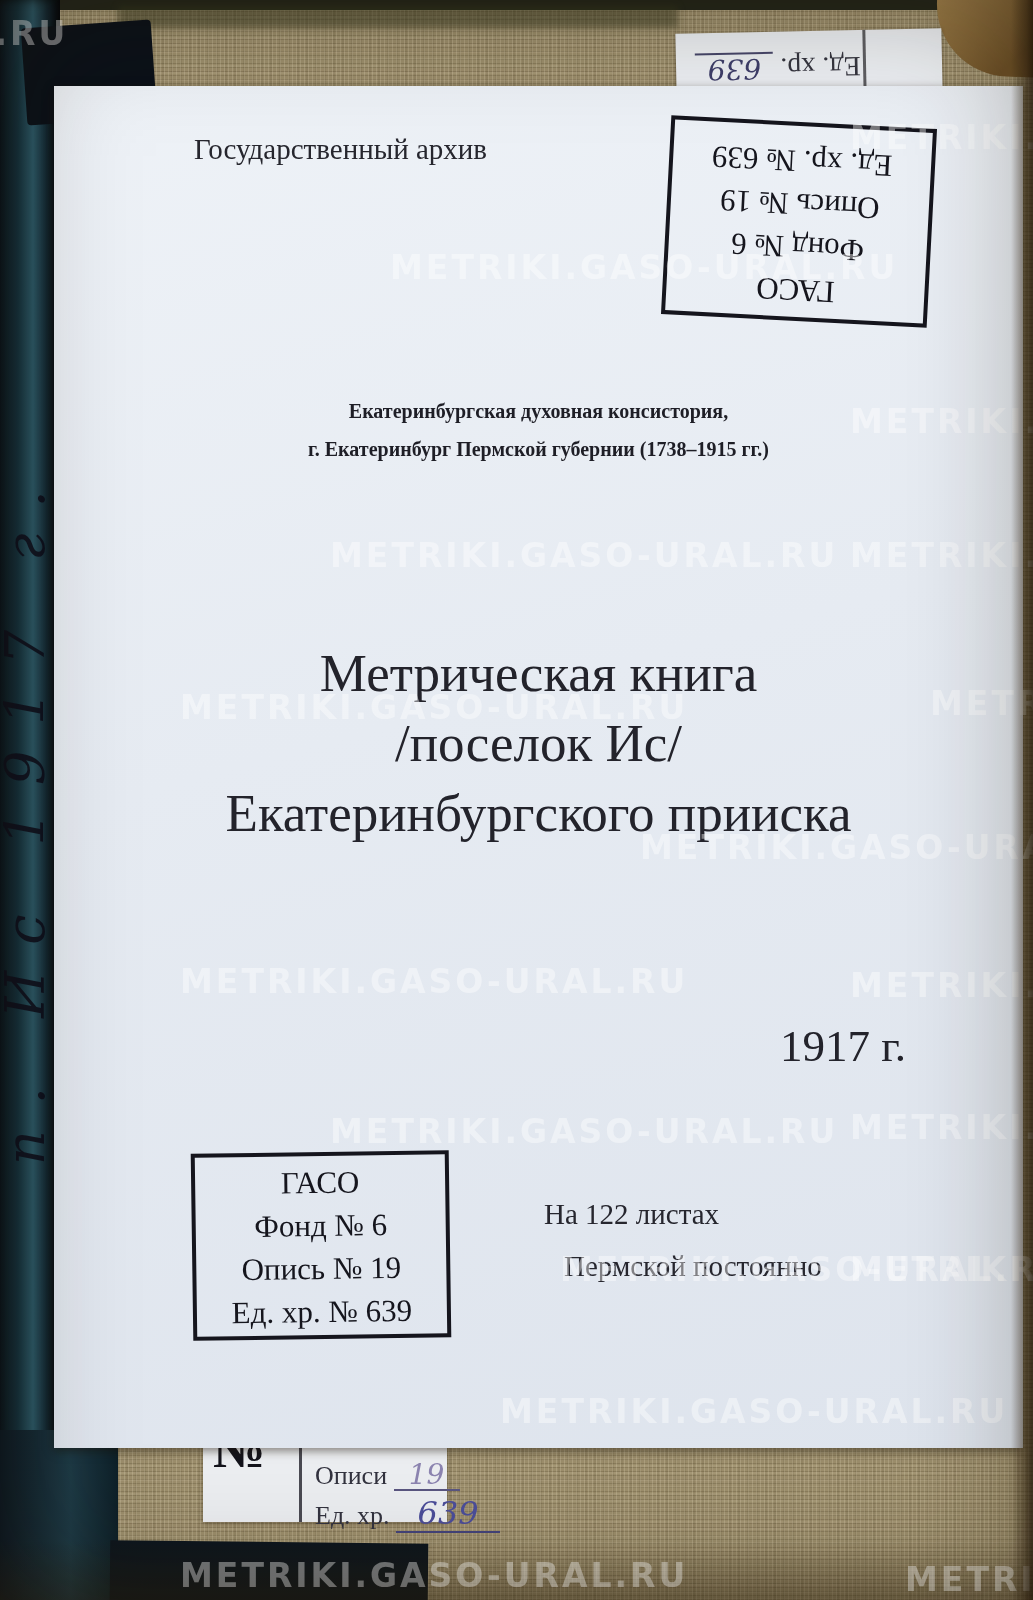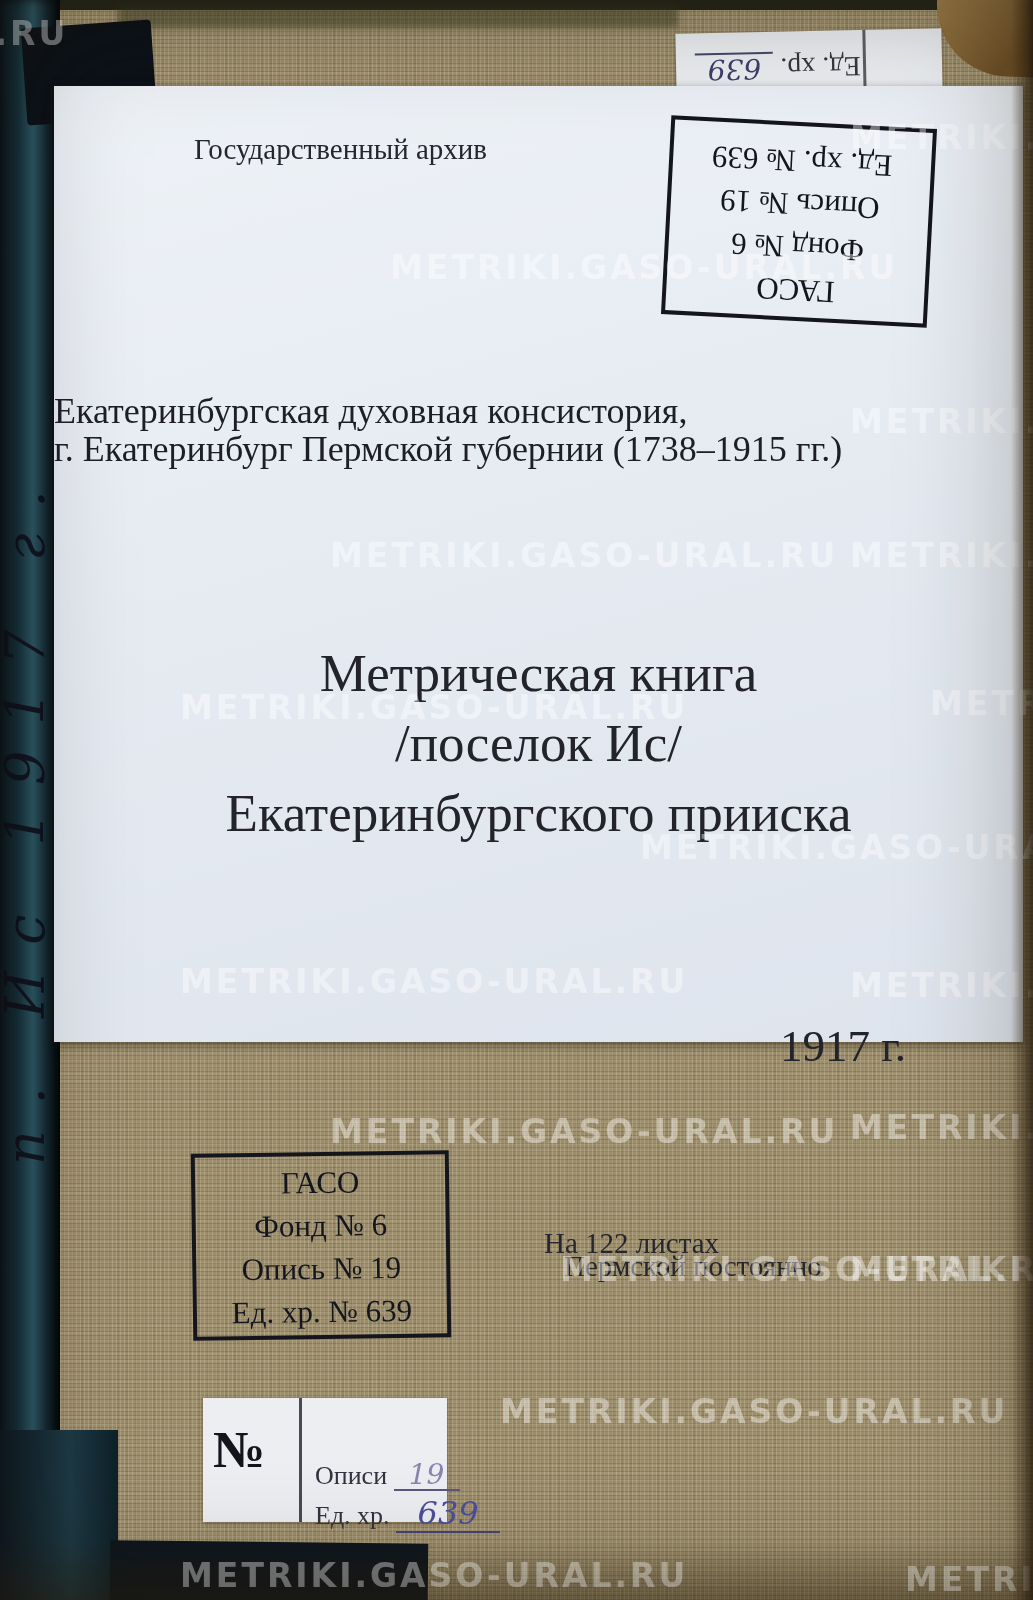--- a/index.html
+++ b/index.html
@@ -42,34 +42,34 @@
   .hw{font-family:"DejaVu Serif", serif;font-style:italic;}
   .hwline{display:inline-block;border-bottom:2px solid #46466a;text-align:center;line-height:1.05;}
   
   .bottom-label{position:absolute;left:203px;top:1398px;width:244px;height:124px;background:#eceef1;
     z-index:4;box-shadow:0 1px 4px rgba(30,20,5,.4);}
   .bottom-label .numero{position:absolute;left:10px;top:22px;font-size:52px;font-weight:bold;color:#14141c;}
   .bottom-label .divider{position:absolute;left:96px;top:0;width:3px;height:124px;background:#4a4a52;}
   .bottom-label .cell{position:absolute;left:112px;top:38px;font-size:26px;color:#33333f;white-space:nowrap;margin-top:24px;}
   .bottom-label .row{margin-bottom:6px;}
   
-  .sheet{position:absolute;left:54px;top:86px;width:969px;height:956px;z-index:5;
+  .sheet{position:absolute;left:54px;top:86px;width:969px;height:1362px;z-index:5;
     background:linear-gradient(165deg,#eef2f7,#e6ebf2 45%,#dee4ed);
     box-shadow:0 3px 9px rgba(25,18,5,.5);}
   .archive{position:absolute;left:140px;top:44px;font-size:29px;line-height:39px;color:#26262e;}
   .stamp{position:absolute;border:4px solid #15151d;color:#15151d;text-align:center;padding-top:5px;}
   .stamp .l{font-size:31px;line-height:43px;white-space:nowrap;}
   .stamp-top{left:612px;top:36px;width:258px;height:186px;transform:rotate(183deg);}
   .stamp-bottom{left:138px;top:1066px;width:250px;height:174px;transform:rotate(-.8deg);}
-  .heading{position:absolute;left:0;top:306px;width:100%;text-align:left;
-    font-weight:normal;font-size:36px;line-height:38px;color:#1e1e26;}
+  .heading{position:absolute;left:0;top:306px;width:100%;text-align:center;
+    font-weight:bold;font-size:20px;line-height:38px;color:#1e1e26;}
   .title{position:absolute;left:0;top:552px;width:100%;text-align:center;
     font-size:53px;line-height:70px;color:#23232b;}
   .year{position:absolute;left:726px;top:934px;font-size:45px;color:#23232b;}
-  .note-sheets{position:absolute;left:490px;top:1112px;font-size:29px;color:#26262e;margin-top:29px;}
+  .note-sheets{position:absolute;left:490px;top:1112px;font-size:29px;color:#26262e;}
   .note-keep{position:absolute;left:510px;top:1164px;font-size:29px;color:#26262e;}
   .wm{position:absolute;z-index:40;font:bold 33px "DejaVu Sans", sans-serif;letter-spacing:3px;
     color:rgba(255,255,255,.42);white-space:nowrap;pointer-events:none;}
   .vignette{position:absolute;inset:0;z-index:46;pointer-events:none;
     box-shadow:inset 0 0 130px rgba(28,20,6,.35);}
 </style>
 </head>
 <body>
 
 <div class="photo">

